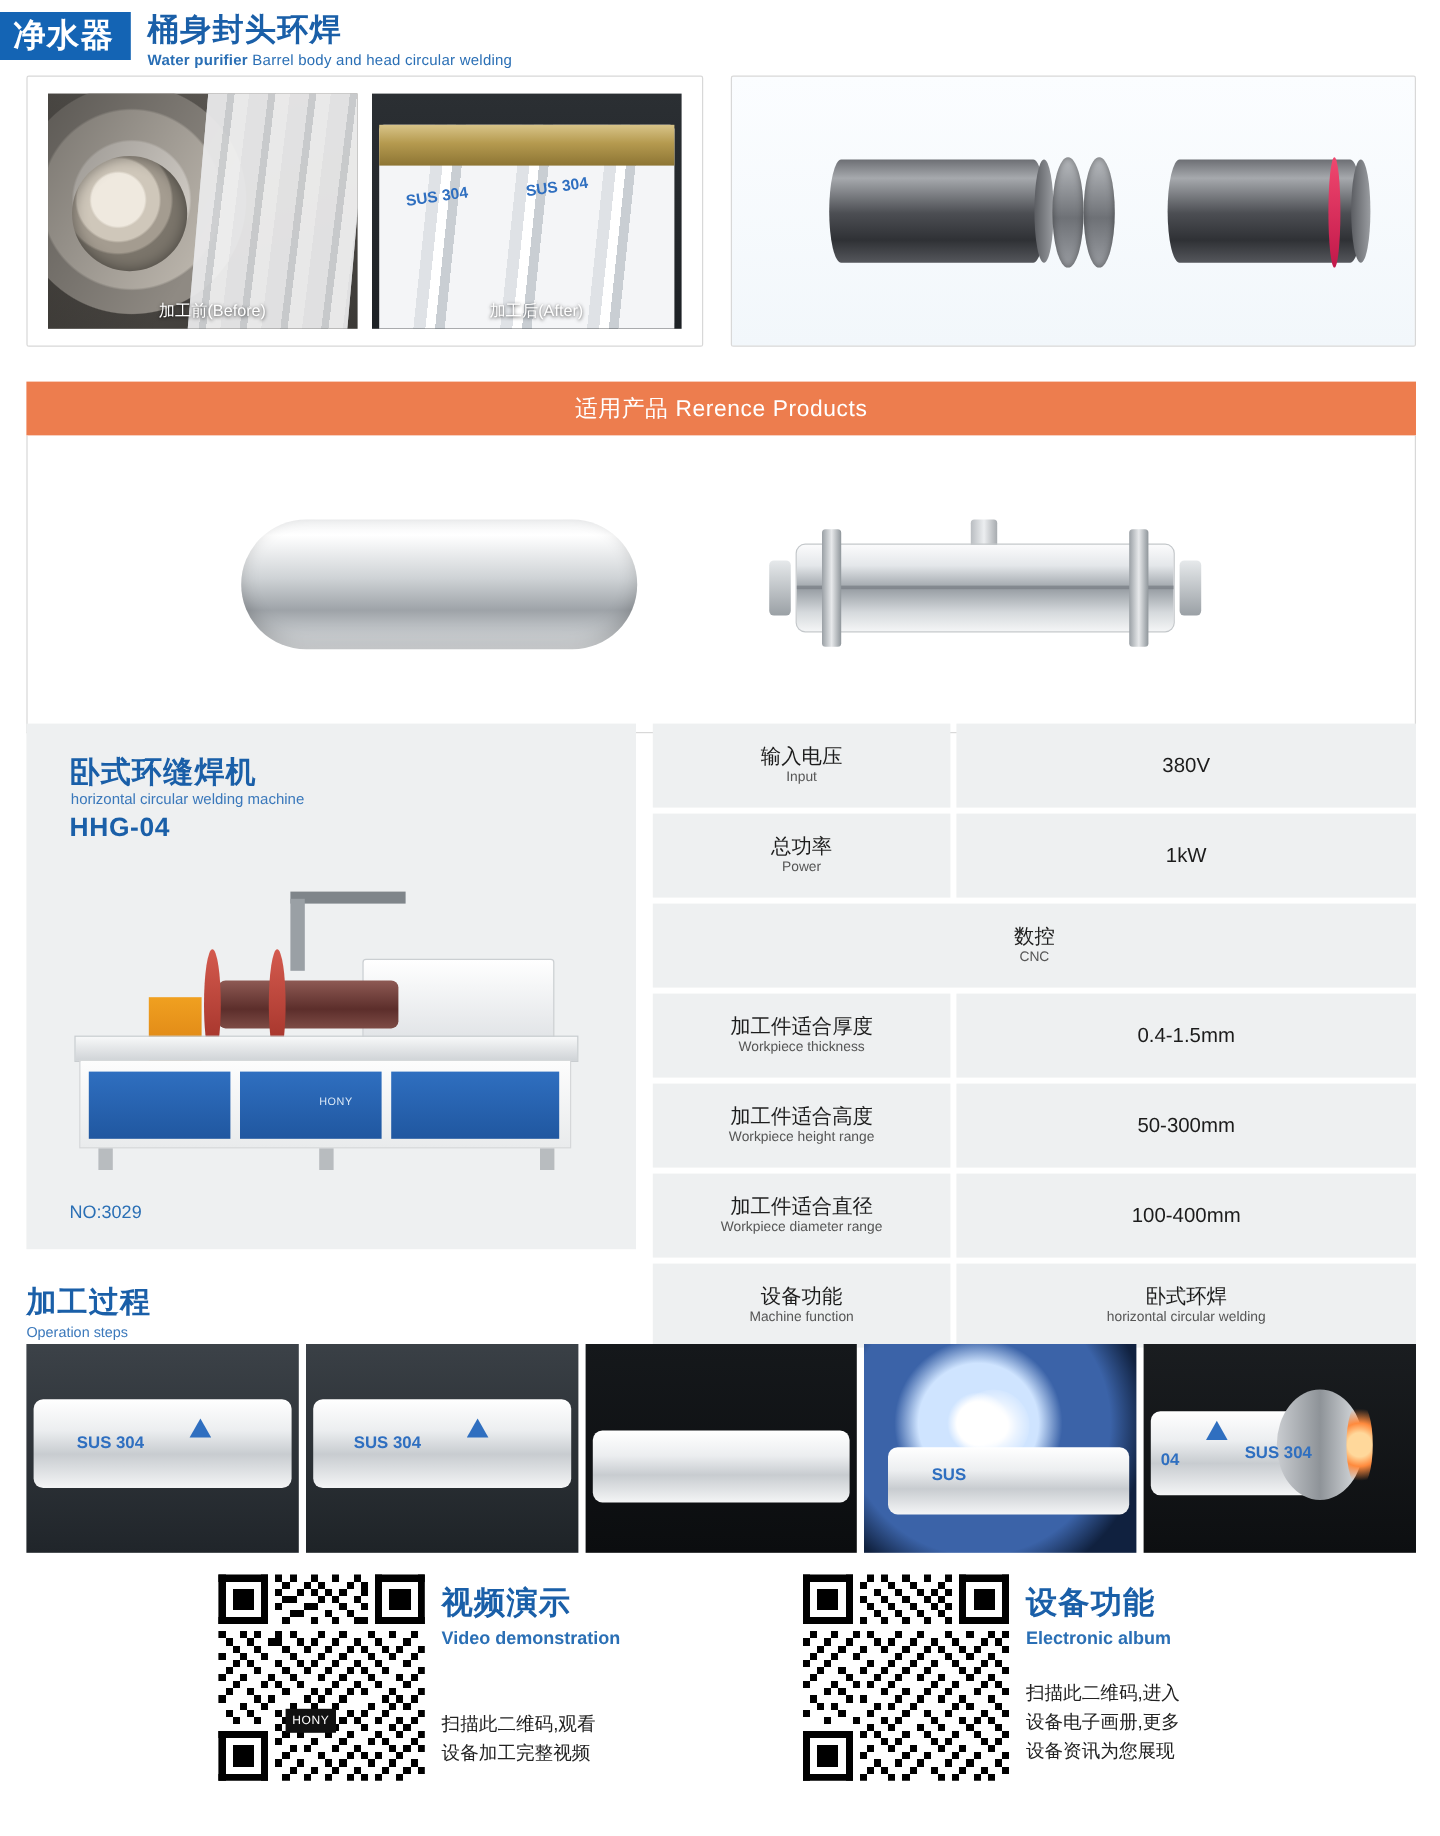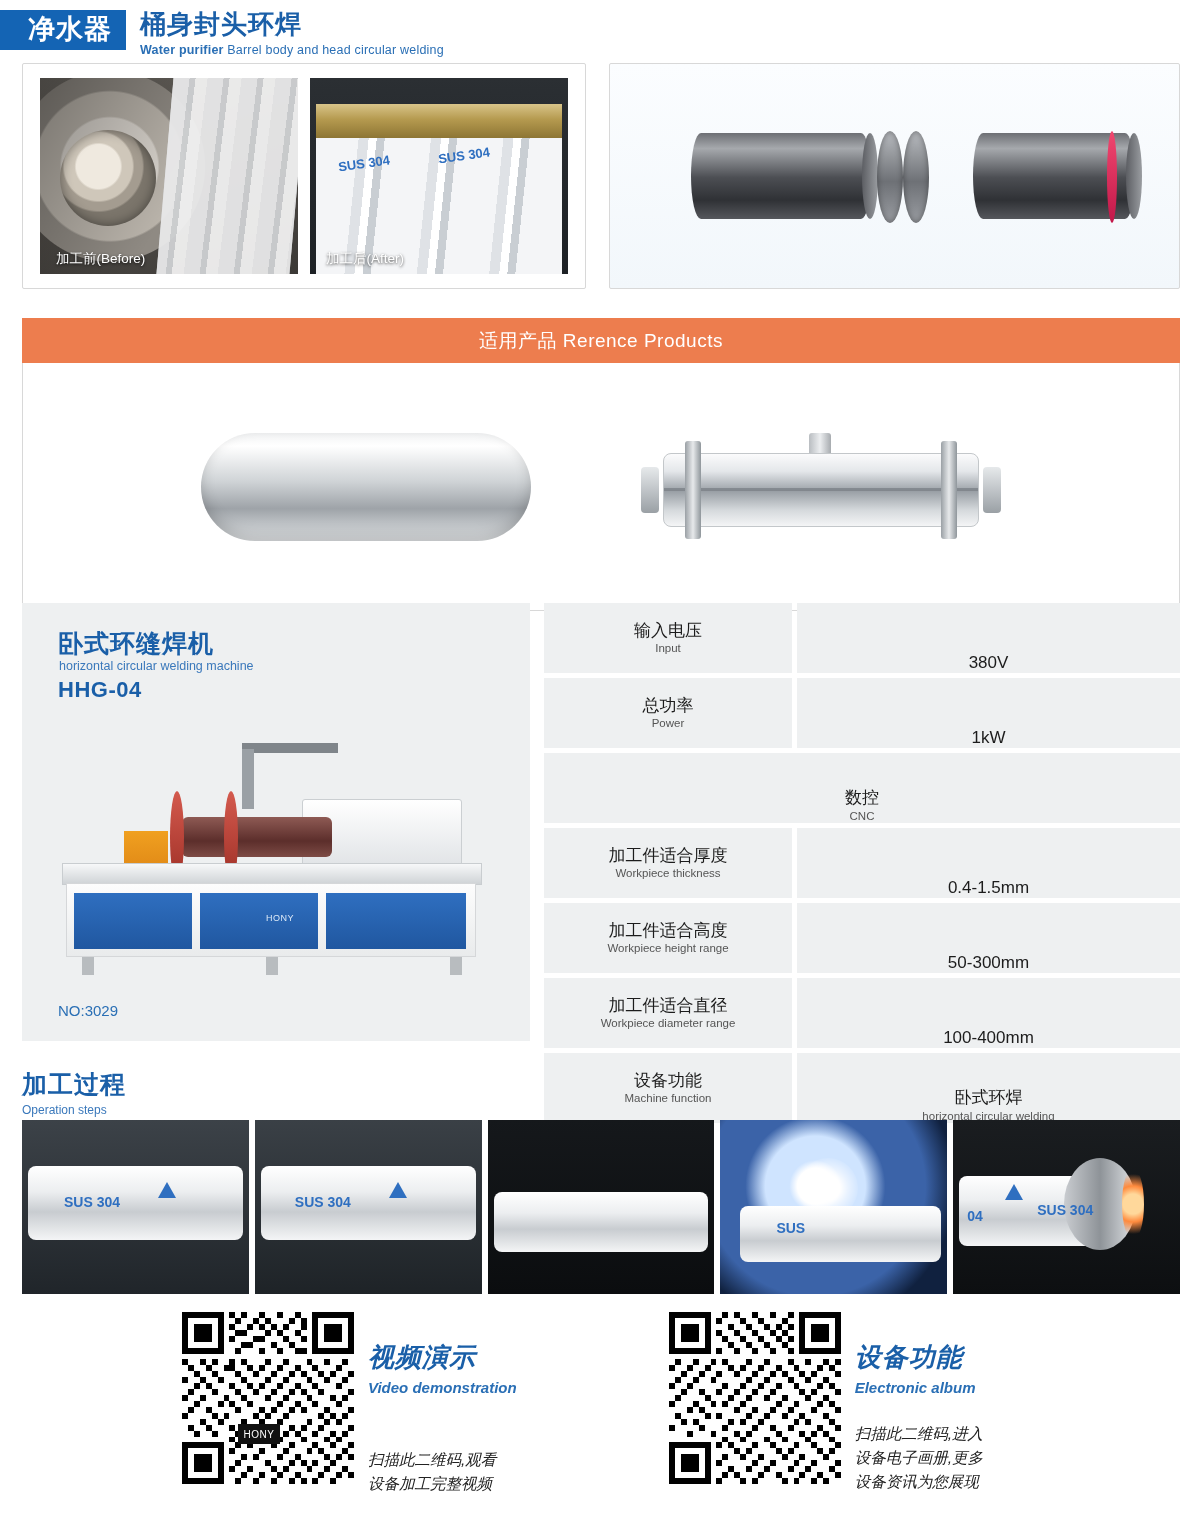--- a/index.html
+++ b/index.html
@@ -13,41 +13,41 @@
   .page { position: relative; width: 1200px; height: 1530px; }
 
   
   .header { position: absolute; left: 0; top: 10px; display: flex; align-items: flex-start; }
   .header-badge {
     background: #1464b4;
     color: #fff;
     font-size: 27px;
     font-weight: bold;
     letter-spacing: 1px;
-    padding: 5px 14px 7px 28px;
+    padding: 5px 14px 7px 11px;
     line-height: 1.05;
   }
   .header-texts { margin-left: 14px; margin-top: 0px; }
   .header-cn { font-size: 26px; font-weight: bold; color: #1a5fa8; letter-spacing: 1px; line-height: 1.15; }
   .header-en { font-size: 12.5px; color: #2a6fb5; margin-top: 3px; letter-spacing: .2px; }
   .header-en b { font-weight: bold; }
 
   
   .top-row { position: absolute; left: 22px; top: 63px; width: 1158px; height: 226px; display: flex; gap: 23px; }
   .panel {
     border: 1px solid #d8d8d8;
     background: #fff;
     border-radius: 2px;
     position: relative;
   }
   .panel-left { width: 564px; height: 226px; display: flex; align-items: center; justify-content: center; gap: 12px; }
   .photo { position: relative; overflow: hidden; }
   .photo .cap {
     position: absolute; left: 0; right: 0; bottom: 6px;
-    text-align: left; color: #fff; font-size: 13.5px;
+    text-align: center; color: #fff; font-size: 13.5px;
     text-shadow: 0 1px 3px rgba(0,0,0,.8);
     margin-left: 16px;
   }
   .photo-before { width: 258px; height: 196px;
     background:
       linear-gradient(120deg, rgba(0,0,0,.35), rgba(0,0,0,0) 55%),
       radial-gradient(circle at 27% 45%, #d9d4cd 0 48px, #b9b3aa 50px 74px, #8f8a83 76px 95px, rgba(0,0,0,0) 96px),
       linear-gradient(160deg, #6e6a64 0%, #55514c 40%, #3b3936 100%);
   }
   .photo-before::before {
@@ -149,21 +149,21 @@
   .mach-label { position:absolute; left: 214px; top: 200px; font-size: 9px; color:#dce9f7; letter-spacing:.5px;}
 
   .spec-table { width: 636px; display:flex; flex-direction:column; gap: 5px; }
   .spec-tr { display:flex; gap: 5px; height: 70px; }
   .spec-td {
     background: #eef0f1;
     display:flex; flex-direction:column; align-items:center; justify-content:center;
     line-height: 1.15;
   }
   .spec-td.label { width: 248px; }
-  .spec-td.value { flex: 1; justify-content: flex-end; }
+  .spec-td.value { flex: 1; }
   .td-cn { font-size: 17px; color:#1c1c1c; }
   .td-en { font-size: 11.5px; color:#555; margin-top: 2px; }
   .td-val-cn { font-size: 17px; color:#1c1c1c; }
   .td-val-en { font-size: 11.5px; color:#555; margin-top: 2px; }
 
   
   .ops-title { position:absolute; left: 22px; top: 1068px; }
   .ops-cn { font-size: 25px; font-weight: bold; color:#1a5fa8; letter-spacing:1px;text-align:right; }
   .ops-en { font-size: 12px; color:#3a78bb; margin-top: 2px; }
   .ops-strip { position:absolute; left: 22px; top: 1120px; width: 1158px; height: 174px; display:flex; gap: 6px; }
@@ -183,21 +183,21 @@
     background: linear-gradient(90deg,#c9ccd0,#8e9398,#e0e3e6); }
   .o5-hot { position:absolute; right: 36px; top: 48px; width: 22px; height: 72px; border-radius: 50%;
     background: radial-gradient(circle, #ffd89b 0 10px, #ff8a3d 18px, rgba(255,120,40,0) 30px); }
 
   
   .qr-row { position:absolute; left: 22px; top: 1312px; width: 1158px; height: 210px; display:flex; }
   .qr-block { display:flex; align-items:flex-start; }
   .qr-block.first { margin-left: 160px; }
   .qr-block.second { margin-left: 152px; }
   .qr-code { width: 172px; height: 172px; position: relative; background:#fff; }
-  .qr-texts { margin-left: 14px; margin-top: 28px; font-style: italic; }
+  .qr-texts { margin-left: 14px; margin-top: 6px; }
   .qr-cn { font-size: 26px; font-weight: bold; color:#1a5fa8; letter-spacing: 1px; }
   .qr-en { font-size: 15px; font-weight:bold; color:#2a6fb5; margin-top: 4px; }
   .qr-lines { margin-top: 52px; font-size: 15.5px; color:#222; line-height: 1.55; }
   .qr-lines.second { margin-top: 26px; }
   .qr-hony { position:absolute; left: 56px; top: 112px; width: 42px; height: 20px;
     background:#111; color:#fff; font-size: 10px; display:flex; align-items:center; justify-content:center; letter-spacing:.5px;}
 </style>
 </head>
 <body>
 

